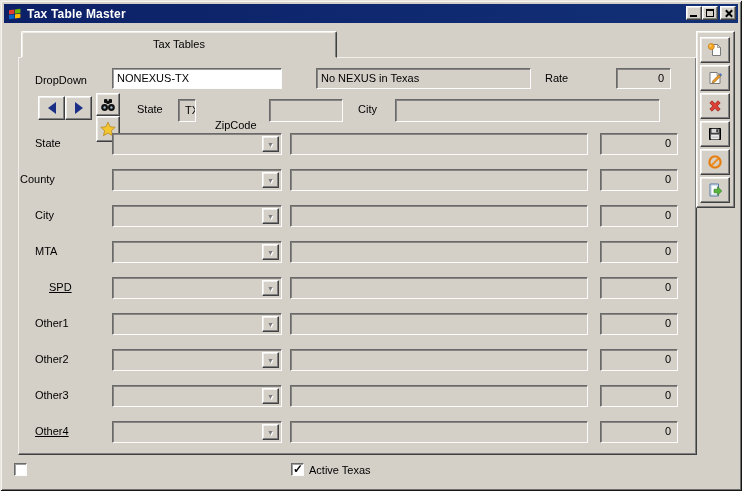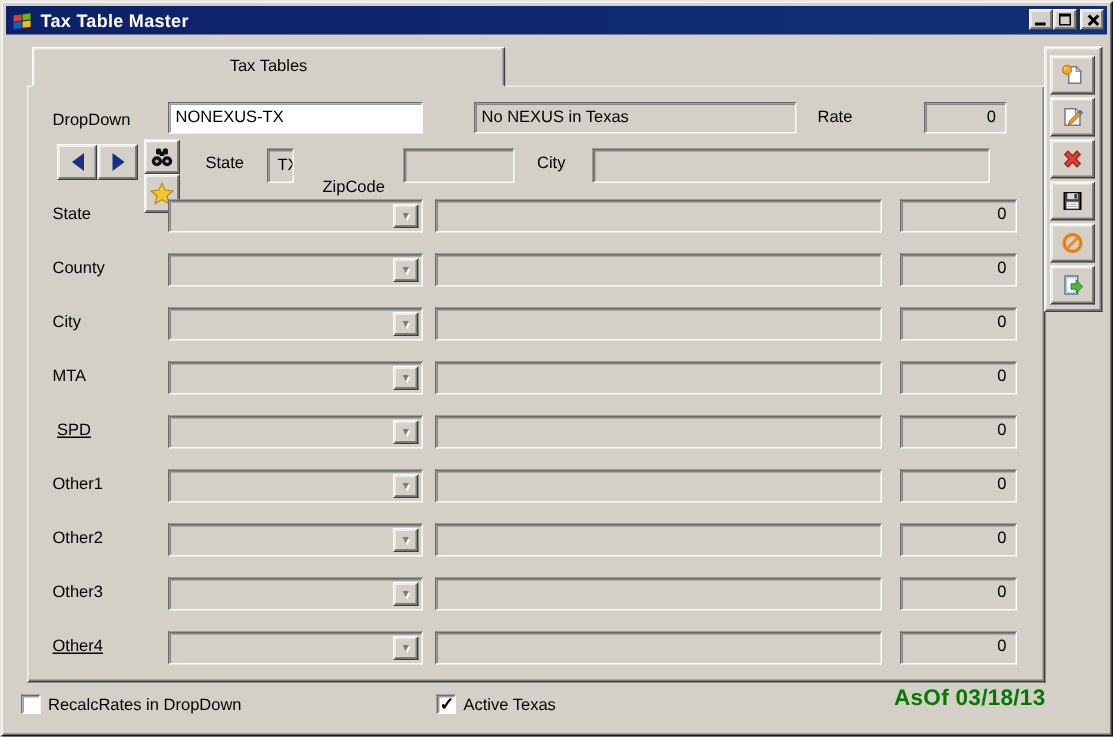--- a/index.html
+++ b/index.html
@@ -172,21 +172,21 @@
     <span class="lbl" style="left: 35px; top: 137px;">State</span>
     <div class="sunken dropdown" style="left: 112px; width: 170px; height: 22px; top: 133px;">
       <span class="dd-text"></span>
       <span class="dd-btn"></span>
     </div>
     <div class="sunken" style="left: 290px; width: 298px; height: 22px; top: 133px;"><span></span></div>
     <div class="sunken num" style="left: 600px; width: 78px; height: 22px; top: 133px;"><span>0</span></div>
   </div>
 
   <div>
-    <span class="lbl" style="left: 35px; top: 173px;">County</span>
+    <span class="lbl" style="left: 20px; top: 173px;">County</span>
     <div class="sunken dropdown" style="left: 112px; width: 170px; height: 22px; top: 169px;">
       <span class="dd-text"></span>
       <span class="dd-btn"></span>
     </div>
     <div class="sunken" style="left: 290px; width: 298px; height: 22px; top: 169px;"><span></span></div>
     <div class="sunken num" style="left: 600px; width: 78px; height: 22px; top: 169px;"><span>0</span></div>
   </div>
 
   <div>
     <span class="lbl" style="left: 35px; top: 209px;">City</span>
@@ -202,21 +202,21 @@
     <span class="lbl" style="left: 35px; top: 245px;">MTA</span>
     <div class="sunken dropdown" style="left: 112px; width: 170px; height: 22px; top: 241px;">
       <span class="dd-text"></span>
       <span class="dd-btn"></span>
     </div>
     <div class="sunken" style="left: 290px; width: 298px; height: 22px; top: 241px;"><span></span></div>
     <div class="sunken num" style="left: 600px; width: 78px; height: 22px; top: 241px;"><span>0</span></div>
   </div>
 
   <div>
-    <span class="lbl" style="left: 38px; top: 281px; text-decoration: underline;">SPD</span>
+    <span class="lbl" style="left: 49px; top: 281px; text-decoration: underline;">SPD</span>
     <div class="sunken dropdown" style="left: 112px; width: 170px; height: 22px; top: 277px;">
       <span class="dd-text"></span>
       <span class="dd-btn"></span>
     </div>
     <div class="sunken" style="left: 290px; width: 298px; height: 22px; top: 277px;"><span></span></div>
     <div class="sunken num" style="left: 600px; width: 78px; height: 22px; top: 277px;"><span>0</span></div>
   </div>
 
   <div>
     <span class="lbl" style="left: 35px; top: 317px;">Other1</span>
@@ -301,18 +301,16 @@
     <div class="raised tbtn" style="top:145px;">
       <svg class="icon16" viewBox="0 0 16 16">
         <path d="M3 2 h8.5 v12 H3 z" fill="#e8f0fa" stroke="#5a7aa0"></path>
         <path d="M4.2 3.2 h6 v9.6 h-6 z" fill="#fff" stroke="#9ab2cc" stroke-width="0.5"></path>
         <path d="M7 7.2 h3.6 V4.8 L14.8 9 L10.6 13.2 V10.8 H7 z" fill="#57b33e" stroke="#2f7a1e" stroke-width="0.6"></path>
       </svg>
     </div>
   </div>
 
   <div class="checkbox" style="left:14px;top:463px;"></div>
-  <span class="lbl" style="left:32px;top:464px;">RecalcRates in DropDown</span>
   <div class="checkbox checked" style="left:291px;top:463px;"></div>
   <span class="lbl" style="left:309px;top:464px;">Active Texas</span>
-  <span class="asof">AsOf 03/18/13</span>
 
 </div>
 
 </body></html>

